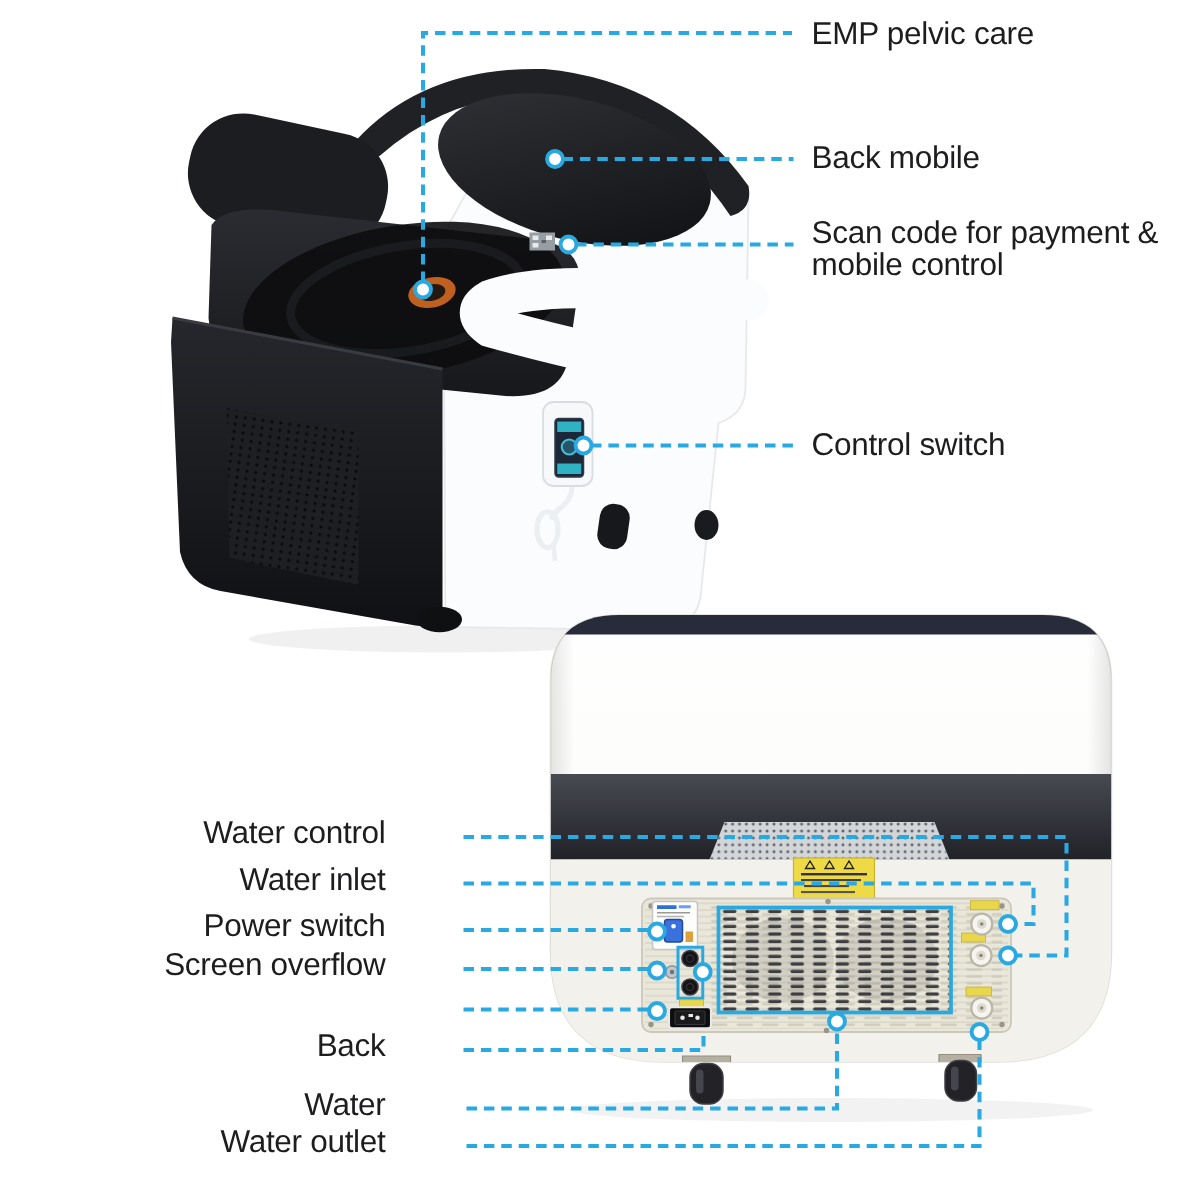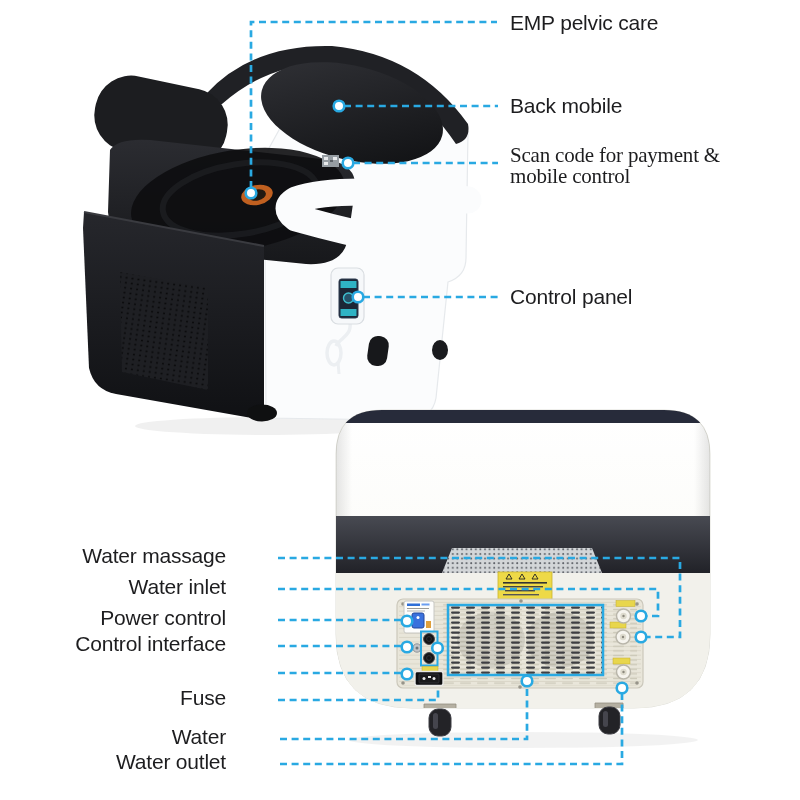--- a/index.html
+++ b/index.html
@@ -1,25 +1,25 @@
 <!DOCTYPE html>
 <html><head>
 <meta charset="utf-8">
 <style>
   html,body{margin:0;padding:0;background:#fff;}
   #stage{position:relative;width:758px;height:800px;background:#fff;overflow:hidden;
-         font-family:"Liberation Sans",sans-serif;}
+         font-family:"Liberation Sans",sans-serif;margin-left:31px;}
   #stage svg{position:absolute;left:0;top:0;}
   #illus{z-index:1;}
   #leaders{z-index:2;}
   .callout{position:absolute;z-index:3;font-size:21px;line-height:22px;color:#1d1d1f;
            letter-spacing:-0.2px;white-space:nowrap;}
   .co-right{left:510px;text-align:left;}
   .co-left{right:532px;text-align:right;}
-  .co-wrap{white-space:pre-line;line-height:21px;width:260px;font-family:Liberation Serif, serif;}
+  .co-wrap{white-space:pre-line;line-height:21px;width:260px;}
   .ld{fill:none;stroke:#29a9e2;stroke-width:2.7;stroke-dasharray:7 4.6;}
   .dot{fill:#ffffff;stroke:#29a9e2;stroke-width:2.6;}
 </style>
 </head>
 <body>
 
 <div id="stage">
 
   <svg id="illus" width="800" height="800" viewBox="0 0 800 800">
     <defs>
@@ -276,23 +276,23 @@
     <g>
       <path class="ld" d="M280,764 L622,764 L622,694"></path>
         <circle class="dot" cx="622" cy="688" r="5.3"></circle>
     </g>
   </svg>
 
   <div class="callout co-right" style="top:12px">EMP pelvic care</div>
   <div class="callout co-right" style="top:95px">Back mobile</div>
   <div class="callout co-right co-wrap" style="top:145px">Scan code for payment &amp;
 mobile control</div>
-  <div class="callout co-right" style="top:286px">Control panel</div>
-
-  <div class="callout co-left" style="top:545px">Water massage</div>
+  <div class="callout co-right" style="top:286px">Control switch</div>
+
+  <div class="callout co-left" style="top:545px">Water control</div>
   <div class="callout co-left" style="top:576px">Water inlet</div>
-  <div class="callout co-left" style="top:607px">Power control</div>
-  <div class="callout co-left" style="top:633px">Control interface</div>
-  <div class="callout co-left" style="top:687px">Fuse</div>
+  <div class="callout co-left" style="top:607px">Power switch</div>
+  <div class="callout co-left" style="top:633px">Screen overflow</div>
+  <div class="callout co-left" style="top:687px">Back</div>
   <div class="callout co-left" style="top:726px">Water</div>
   <div class="callout co-left" style="top:751px">Water outlet</div>
 
 </div>
 
 </body></html>

